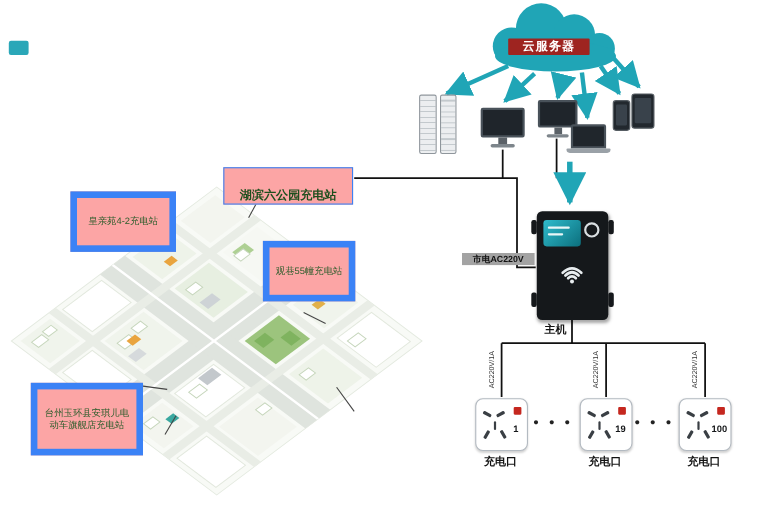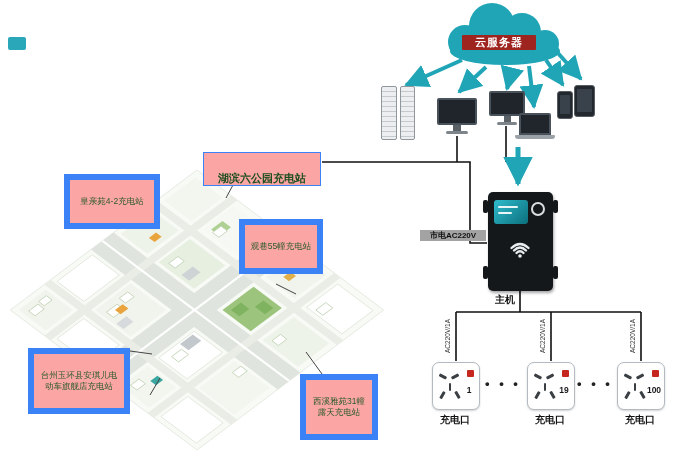--- a/index.html
+++ b/index.html
@@ -259,15 +259,14 @@
   </div>
 
   <div class="port-label" style="left:425px;">充电口</div>
   <div class="port-label" style="left:520px;">充电口</div>
   <div class="port-label" style="left:610px;">充电口</div>
 
   <div class="station big" style="left:203px;top:152px;width:118px;height:22px;">湖滨六公园充电站</div>
   <div class="station" style="left:64px;top:174px;width:96px;">皇亲苑4-2充电站</div>
   <div class="station" style="left:209px;top:219px;width:84px;margin-left:30px;">观巷55幢充电站</div>
   <div class="station" style="left:28px;top:336px;width:102px;margin-top:12px;">台州玉环县安琪儿电动车旗舰店充电站</div>
-  <div class="station" style="left:300px;top:374px;width:78px;">西溪雅苑31幢露天充电站</div>
 
 </div>
 
 </body></html>

